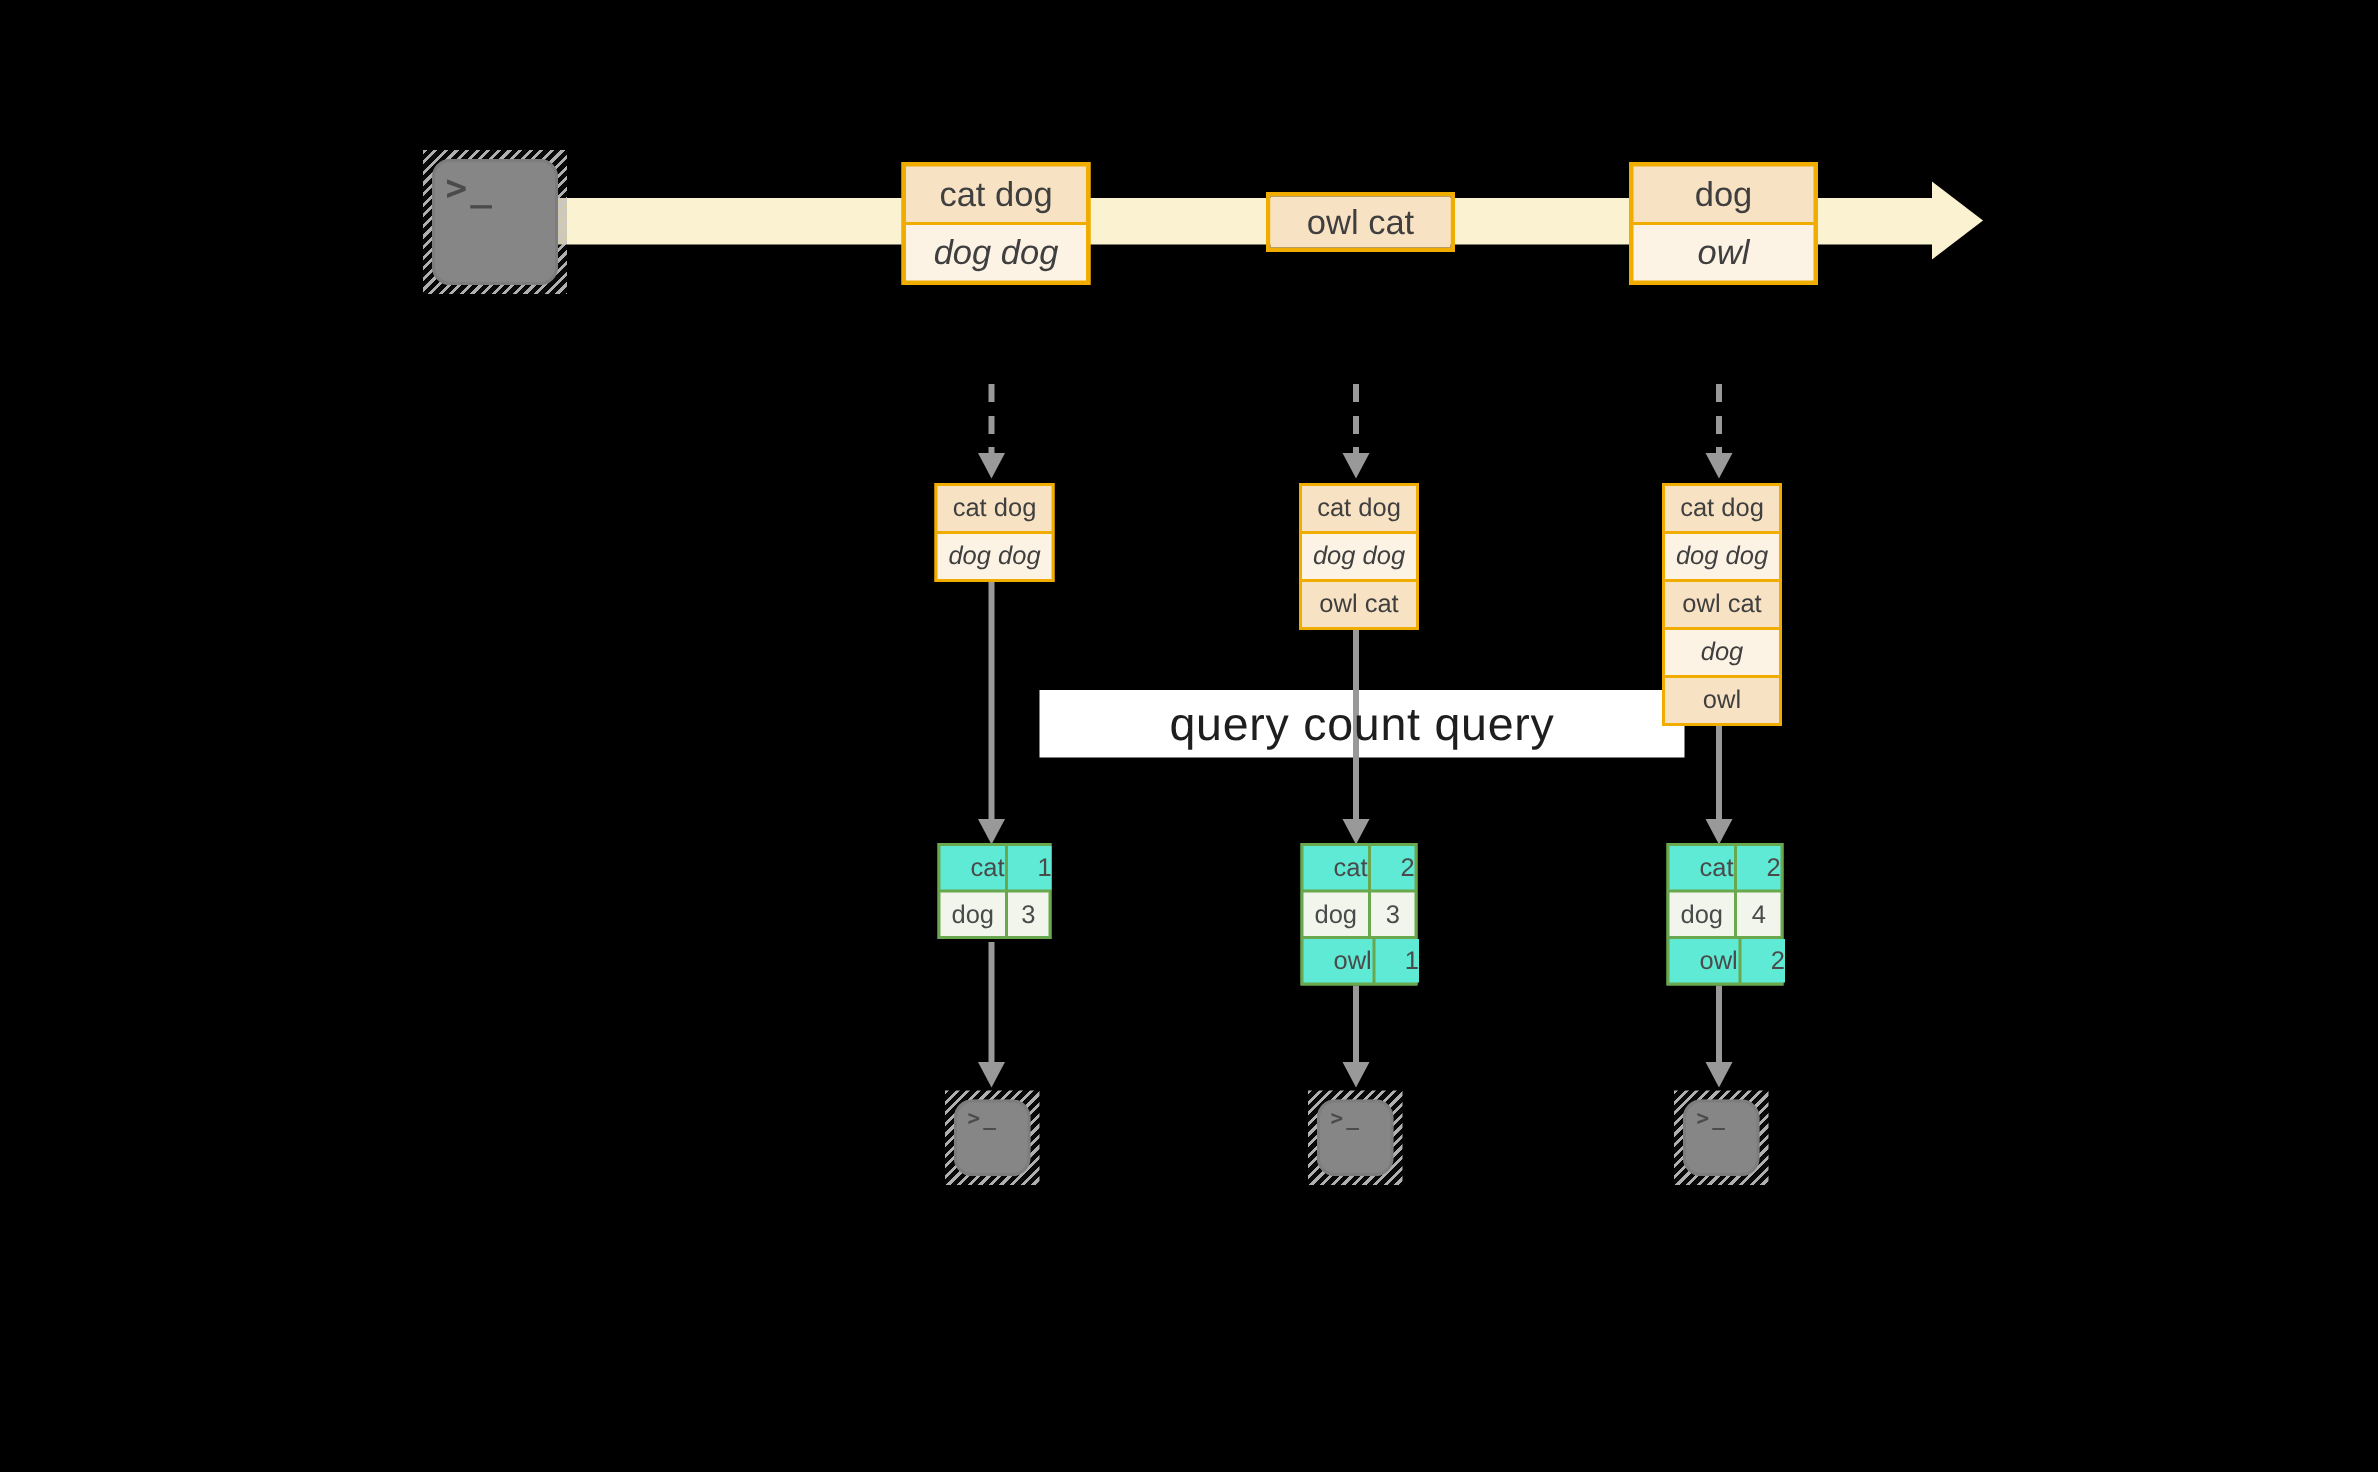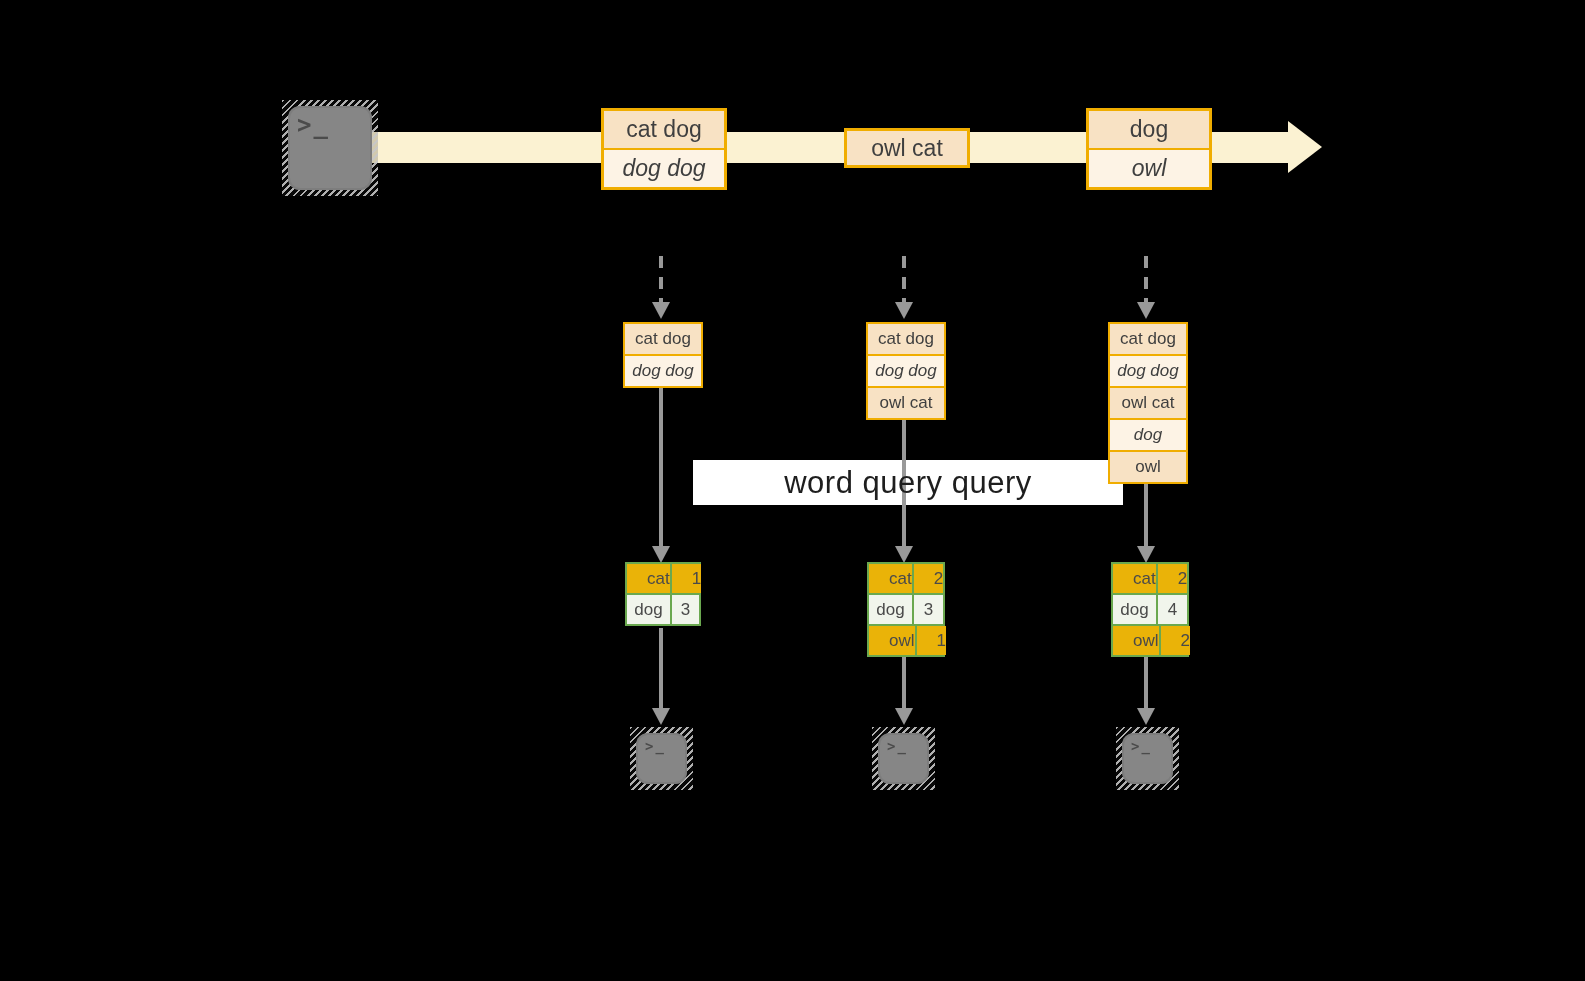--- a/index.html
+++ b/index.html
@@ -24,21 +24,21 @@
   .stack{border:2px solid #f0ad00;background:#f0ad00;display:flex;flex-direction:column;gap:2px;z-index:4;}
   .stack .row{display:flex;align-items:center;justify-content:center;height:30px;
               font-size:17px;color:#3f3f3f;}
 
   
   .gtable{border:2px solid #6aa84f;background:#6aa84f;display:flex;flex-direction:column;gap:2px;z-index:4;}
   .grow{display:flex;gap:2px;height:29px;}
   .gcell{display:flex;align-items:center;justify-content:center;font-size:17px;color:#4a4a4a;}
   .gword{width:43px;}
   .gnum{flex:1;}
-  .gdark{background:#eab308;padding-left:20px;}
+  .gdark{background:#5eead4;padding-left:20px;}
   .glight{background:#f1f5ec;}
 
   
   .vline{width:4px;background:#999;z-index:2;}
   .vdash{width:4px;background:repeating-linear-gradient(to bottom,#999 0 12px,transparent 12px 21px);z-index:2;}
   .vhead{width:0;height:0;border-left:9px solid transparent;border-right:9px solid transparent;
          border-top:17px solid #999;z-index:2;}
 
   
   .label-bg{background:#fff;z-index:1;}
@@ -99,21 +99,21 @@
   </div>
   <div class="abs stack" style="left:1108px;top:322px;width:76px;">
     <div class="row peach">cat dog</div>
     <div class="row cream">dog dog</div>
     <div class="row peach">owl cat</div>
     <div class="row cream">dog</div>
     <div class="row peach">owl</div>
   </div>
 
   <div class="abs label-bg" style="left:693px;top:460px;width:430px;height:45px;"></div>
-  <div class="abs label-text" style="left:693px;top:460px;width:430px;height:45px;">word query query</div>
+  <div class="abs label-text" style="left:693px;top:460px;width:430px;height:45px;">query count query</div>
 
   <div class="abs vline" style="left:659px;top:388px;height:158px;"></div>
   <div class="abs vhead" style="left:652px;top:546px;"></div>
   <div class="abs vline" style="left:902px;top:420px;height:126px;"></div>
   <div class="abs vhead" style="left:895px;top:546px;"></div>
   <div class="abs vline" style="left:1144px;top:484px;height:62px;"></div>
   <div class="abs vhead" style="left:1137px;top:546px;"></div>
 
   <div class="abs gtable" style="left:625px;top:562px;width:72px;">
     <div class="grow">

